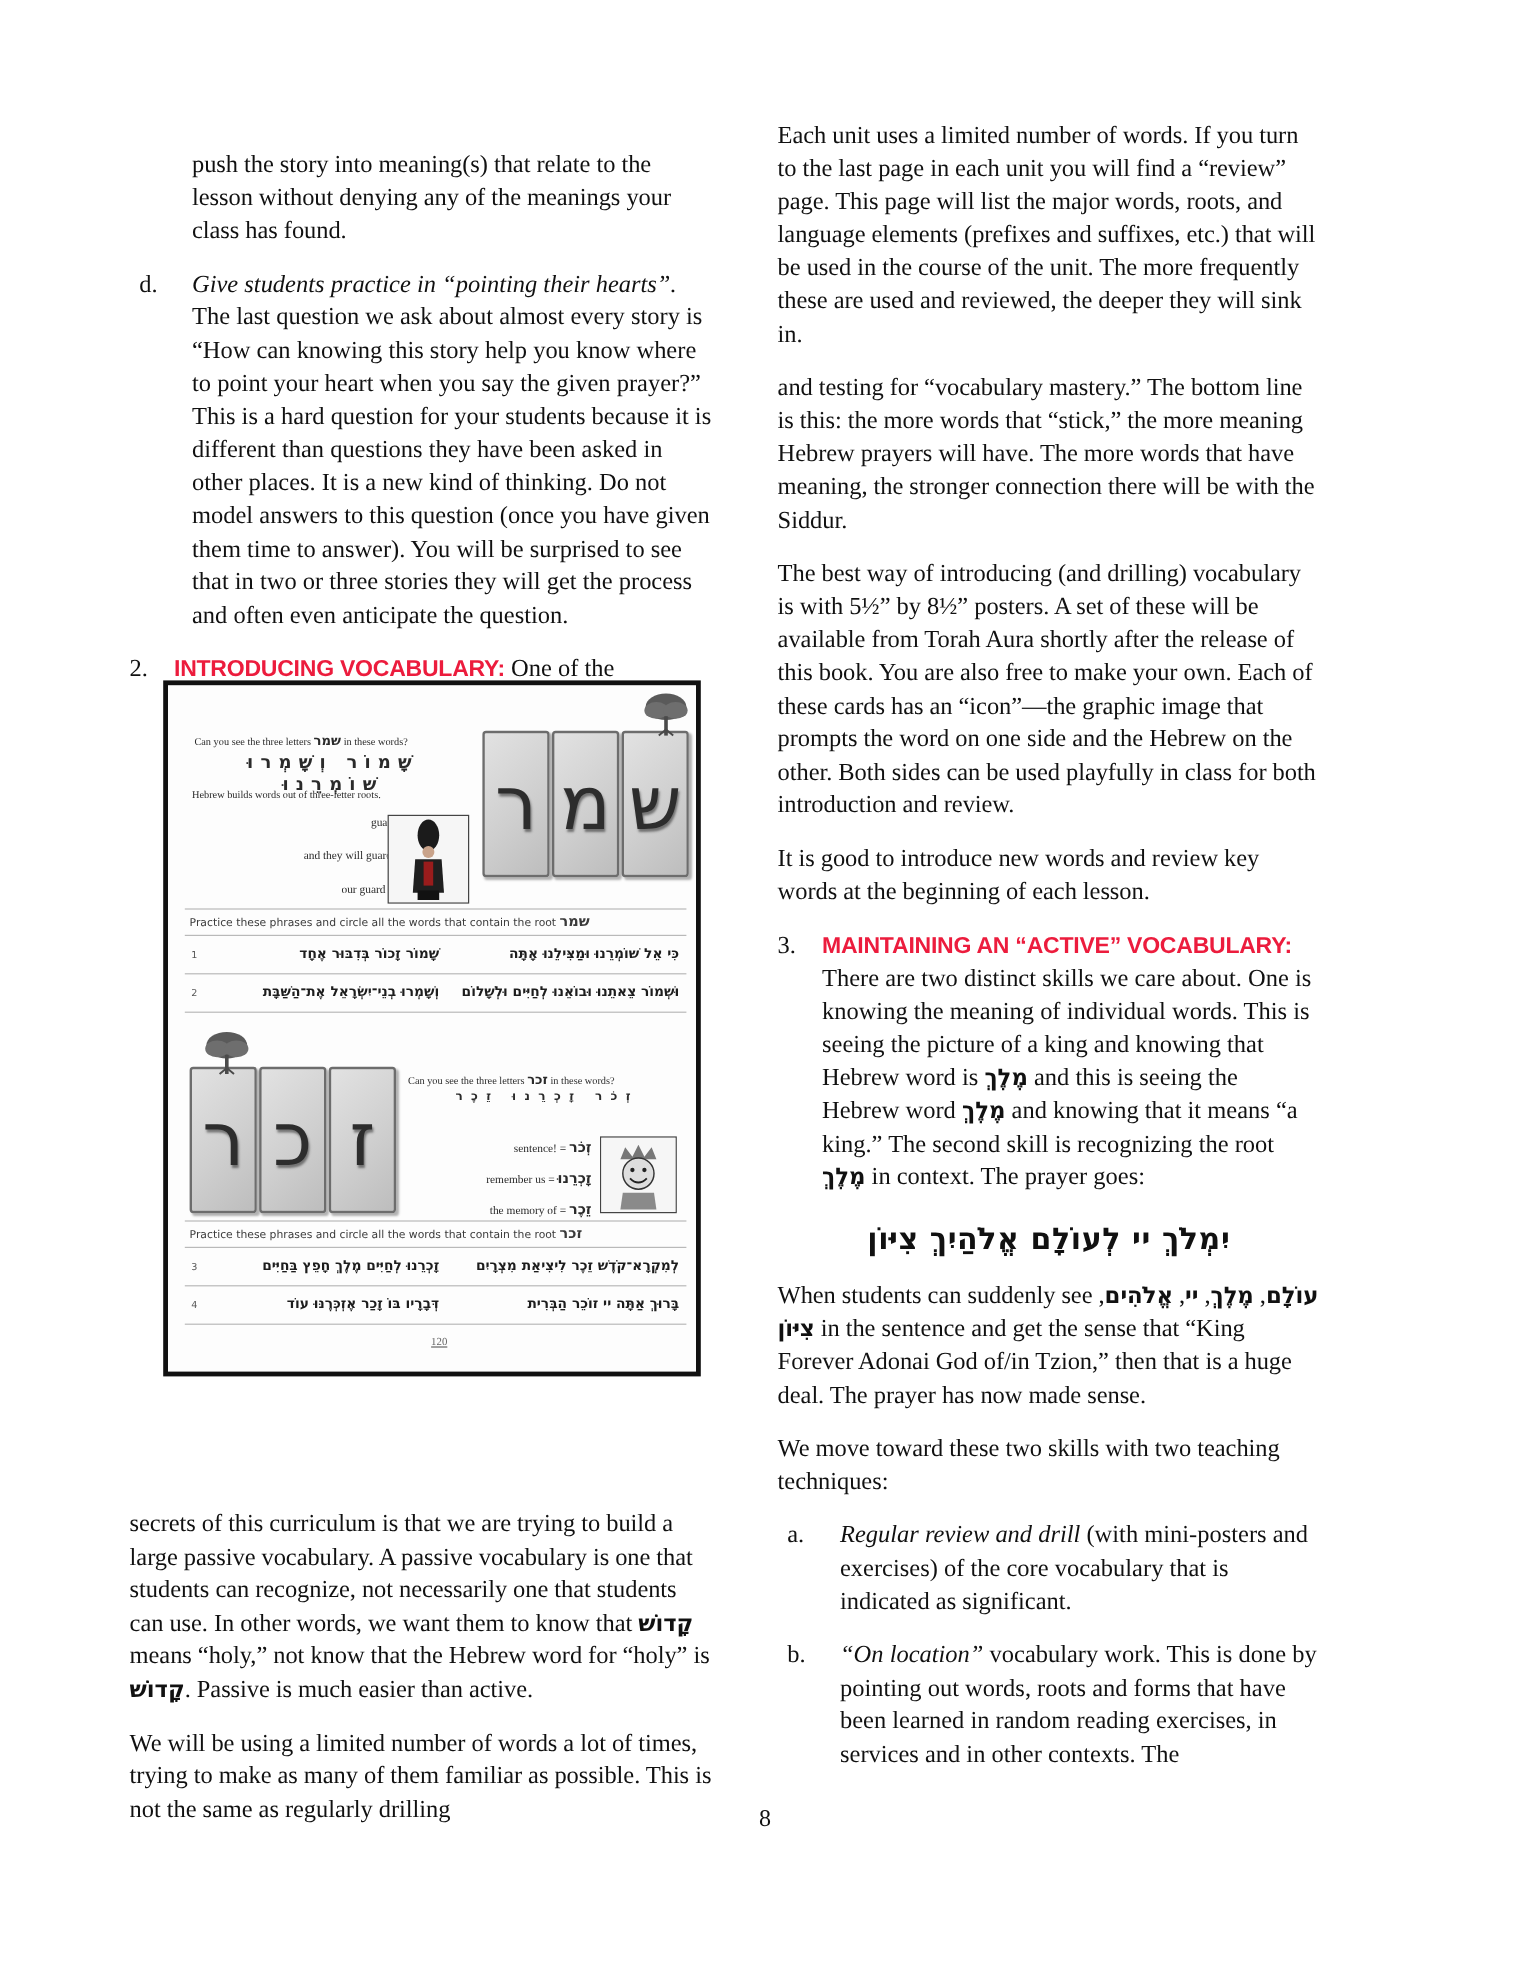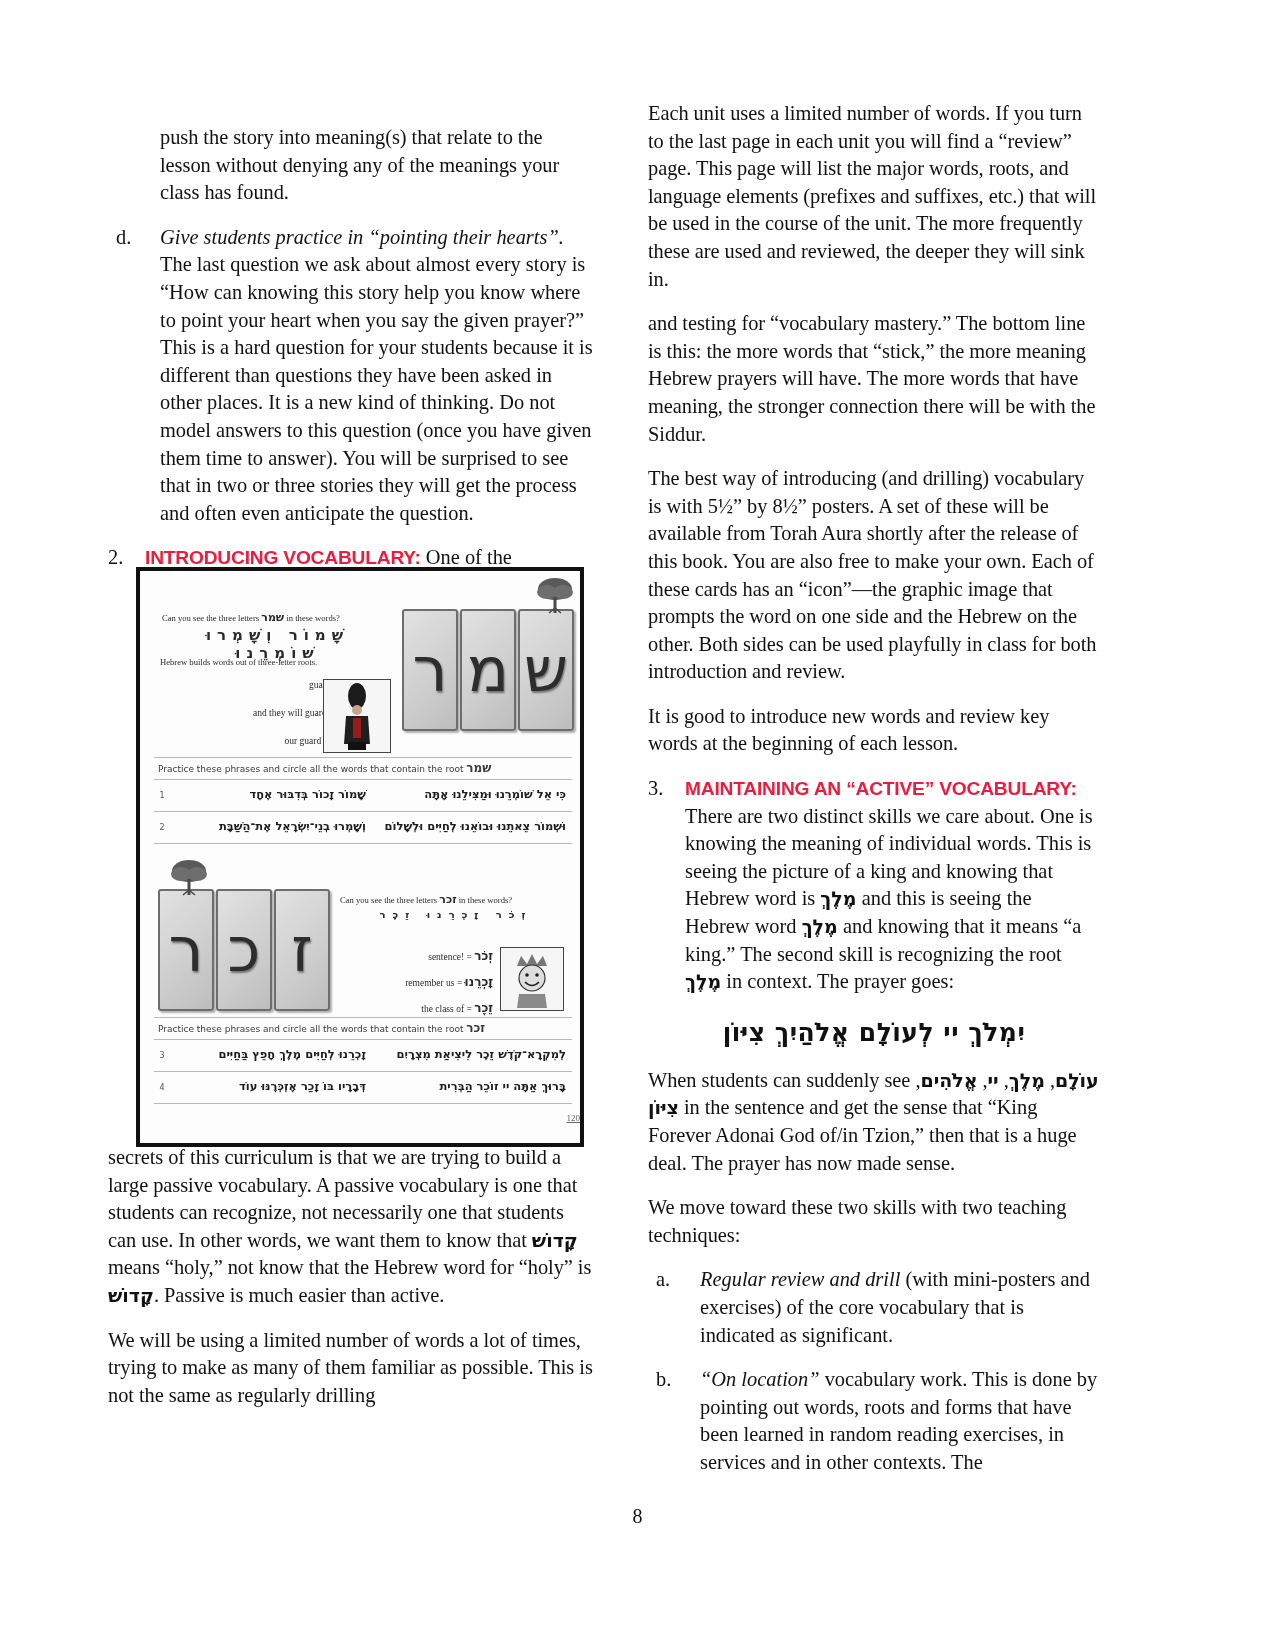--- a/index.html
+++ b/index.html
@@ -326,21 +326,21 @@
         <span>sentence!</span>
         <span> = </span>
         <span class="heb-sm">זְכֹר</span>
       </div>
       <div class="gloss" style="left:195px; top:404px; width:158px; text-align:right;">
         <span>remember us</span>
         <span> = </span>
         <span class="heb-sm">זָכְרֵנוּ</span>
       </div>
       <div class="gloss" style="left:195px; top:430px; width:158px; text-align:right;">
-        <span>the class of</span>
+        <span>the memory of</span>
         <span> = </span>
         <span class="heb-sm">זֵכֶר</span>
       </div>
 
       <div class="photo-box" style="left:360px; top:376px; width:62px; height:62px;">
         <svg width="62" height="62" viewBox="0 0 62 62">
           <rect width="62" height="62" fill="#f6f6f6"></rect>
           <path d="M16 18 L20 8 L26 16 L31 6 L36 16 L42 8 L46 18 Z" fill="#777"></path>
           <circle cx="31" cy="30" r="13" fill="#dedede" stroke="#333" stroke-width="1.2"></circle>
           <circle cx="26" cy="27" r="1.8" fill="#222"></circle>
@@ -363,25 +363,25 @@
         <span class="exb">לְמִקְרָא־קֹדֶשׁ זֵכֶר לִיצִיאַת מִצְרָיִם</span>
       </div>
       <div class="rule" style="left:14px; top:500px; width:418px;"></div>
       <div class="exline" style="left:0; top:508px; padding:0 14px; box-sizing:border-box;">
         <span class="exnum">4</span>
         <span class="exa">דְּבָרָיו בּוֹ זָכַר אֶזְכְּרֶנּוּ עוֹד</span>
         <span class="exb">בָּרוּךְ אַתָּה יי זוֹכֵר הַבְּרִית</span>
       </div>
       <div class="rule" style="left:14px; top:532px; width:418px;"></div>
 
-      <div class="fig-pageno" style="left:12px; right:0; top:542px; text-align:right;text-decoration:underline;">120</div>
+      <div class="fig-pageno" style="left:12px; right:0; top:542px; text-align:center;text-decoration:underline;">120</div>
     </div>
   </div>
 
-  <div class="col col-left" style="top:1120px;">
+  <div class="col col-left" style="top:1233px;">
     <p><span>secrets of this curriculum is that we are trying to build a large passive vocabulary. A passive vocabulary is one that students can recognize, not necessarily one that students can use. In other words, we want them to know that </span><span class="hebrew">קָדוֹשׁ</span><span> means “holy,” not know that the Hebrew word for “holy” is </span><span class="hebrew">קָדוֹשׁ</span><span>. Passive is much easier than active.</span></p>
 
     <p>We will be using a limited number of words a lot of times, trying to make as many of them familiar as possible. This is not the same as regularly drilling</p>
   </div>
 
   <div class="col col-right">
 
     <p>Each unit uses a limited number of words. If you turn to the last page in each unit you will find a “review” page. This page will list the major words, roots, and language elements (prefixes and suffixes, etc.) that will be used in the course of the unit. The more frequently these are used and reviewed, the deeper they will sink in.</p>
     <p>and testing for “vocabulary mastery.” The bottom line is this: the more words that “stick,” the more meaning Hebrew prayers will have. The more words that have meaning, the stronger connection there will be with the Siddur.</p>
     <p>The best way of introducing (and drilling) vocabulary is with 5½” by 8½” posters. A set of these will be available from Torah Aura shortly after the release of this book. You are also free to make your own. Each of these cards has an “icon”—the graphic image that prompts the word on one side and the Hebrew on the other. Both sides can be used playfully in class for both introduction and review.</p>

